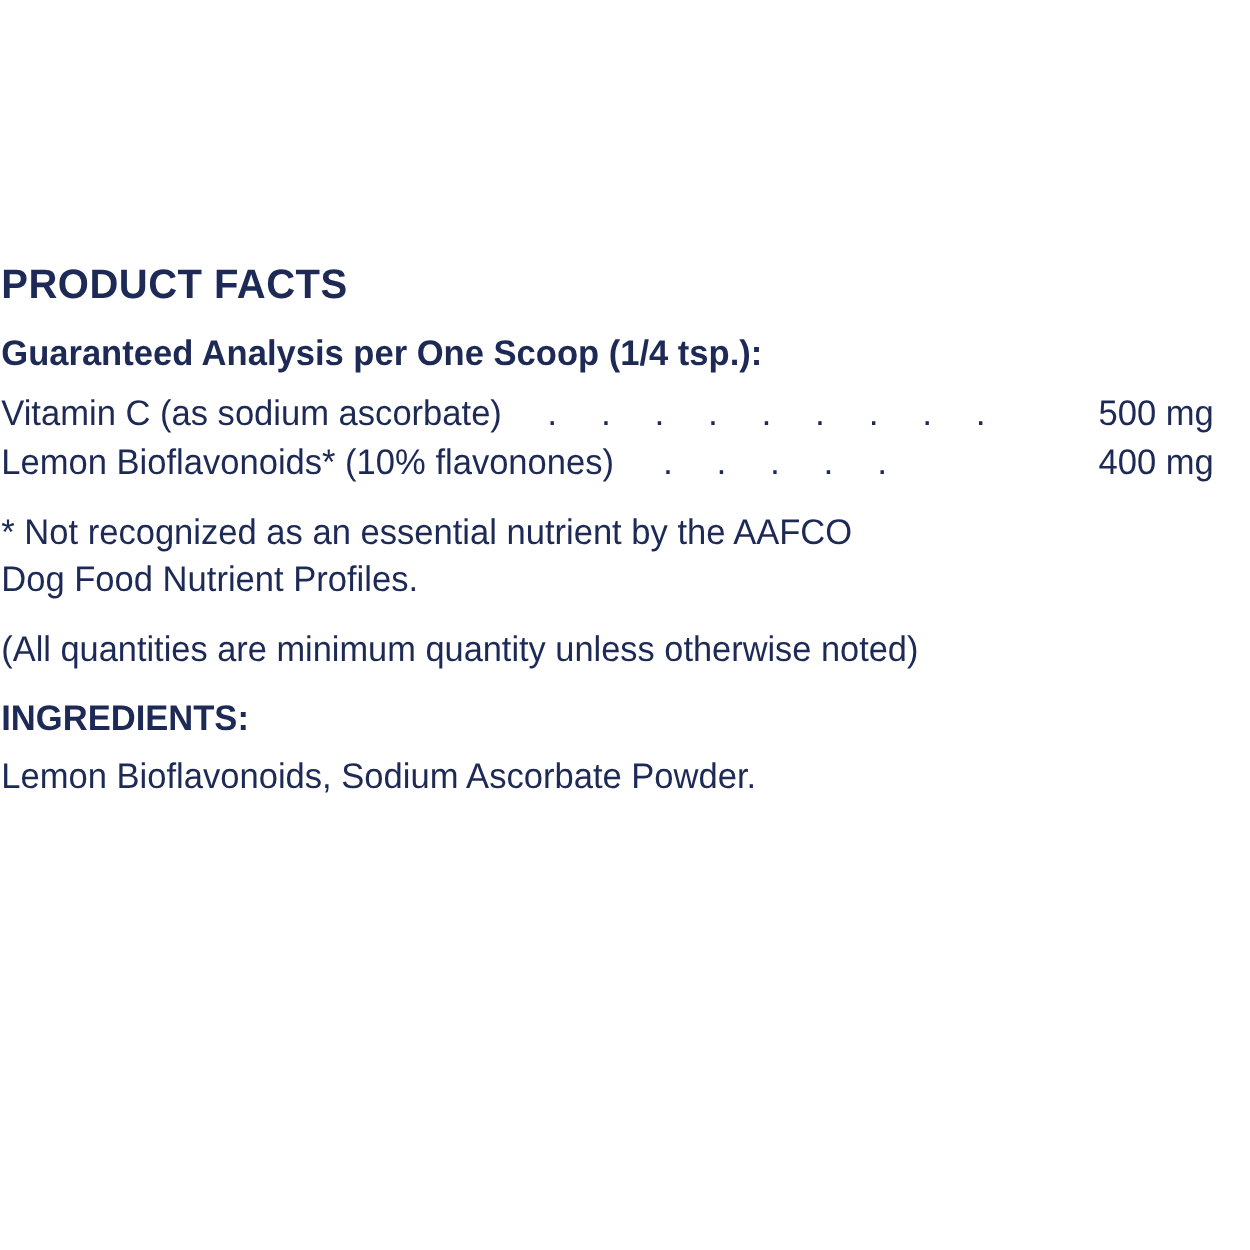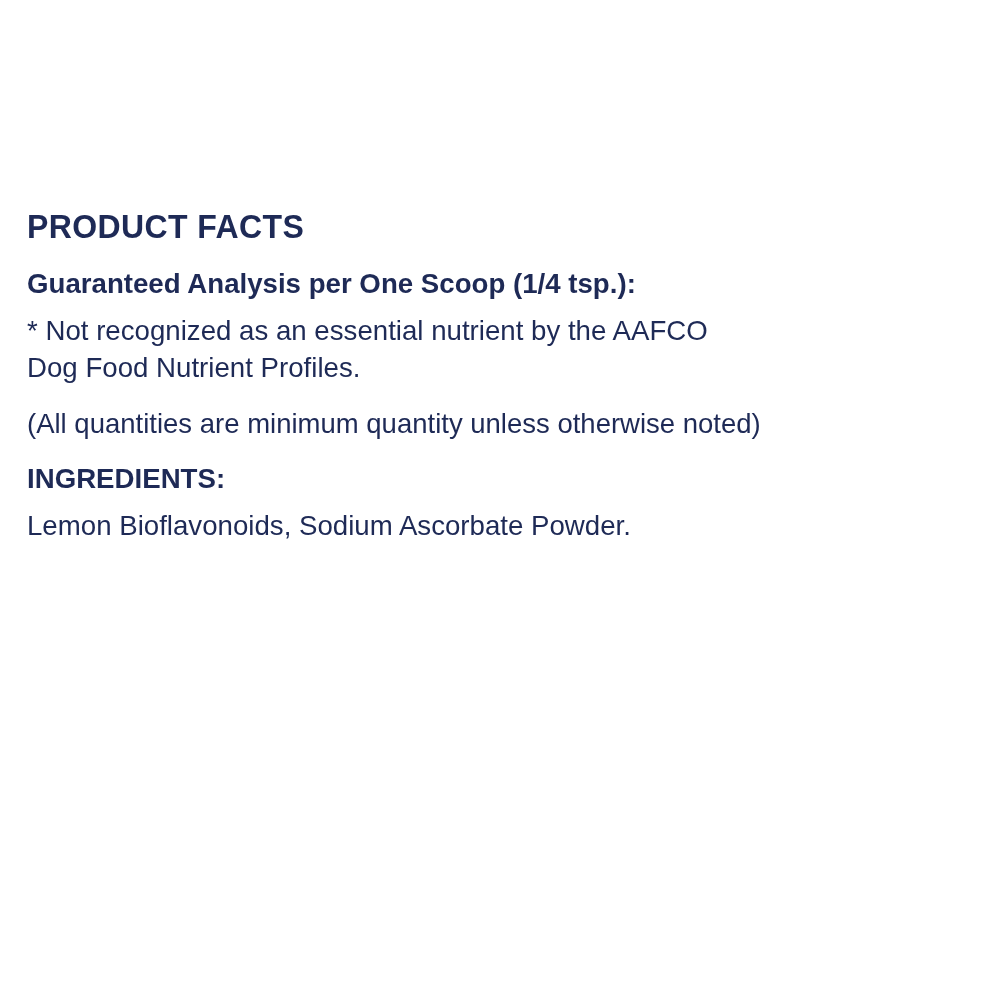--- a/index.html
+++ b/index.html
@@ -20,21 +20,21 @@
     position: absolute;
     left: 0;
     top: 0;
     width: 1000px;
     height: 1000px;
     background: #ffffff;
   }
 
   .content {
     position: absolute;
-    left: 27px;
+    left: 1px;
     top: 210px;
     width: 970px;
   }
 
   
   .title-facts {
     font-size: 33px;
     font-weight: bold;
     letter-spacing: 0.4px;
     line-height: 1.0;
@@ -128,20 +128,34 @@
 </head>
 <body>
 
 <div id="panel">
   <div class="content">
 
     <h1 class="title-facts">PRODUCT FACTS</h1>
 
     <h2 class="sub-head">Guaranteed Analysis per One Scoop (1/4 tsp.):</h2>
 
+    <ul class="nutrient-list">
+      <li class="nutrient-row">
+        <span class="nutrient-name">Vitamin C (as sodium ascorbate)</span>
+        <span class="nutrient-dots">. . . . . . . . .</span>
+        <span class="nutrient-spacer"></span>
+        <span class="nutrient-amount">500 mg</span>
+      </li>
+      <li class="nutrient-row">
+        <span class="nutrient-name">Lemon Bioflavonoids* (10% flavonones)</span>
+        <span class="nutrient-dots">. . . . .</span>
+        <span class="nutrient-spacer"></span>
+        <span class="nutrient-amount">400 mg</span>
+      </li>
+    </ul>
 
     <p class="note">* Not recognized as an essential nutrient by the  AAFCO
 Dog Food Nutrient Profiles.</p>
 
     <p class="all-quantities">(All quantities are minimum quantity unless otherwise noted)</p>
 
     <h2 class="ing-head">INGREDIENTS:</h2>
 
     <p class="ing-body">Lemon Bioflavonoids, Sodium Ascorbate Powder.</p>
 

